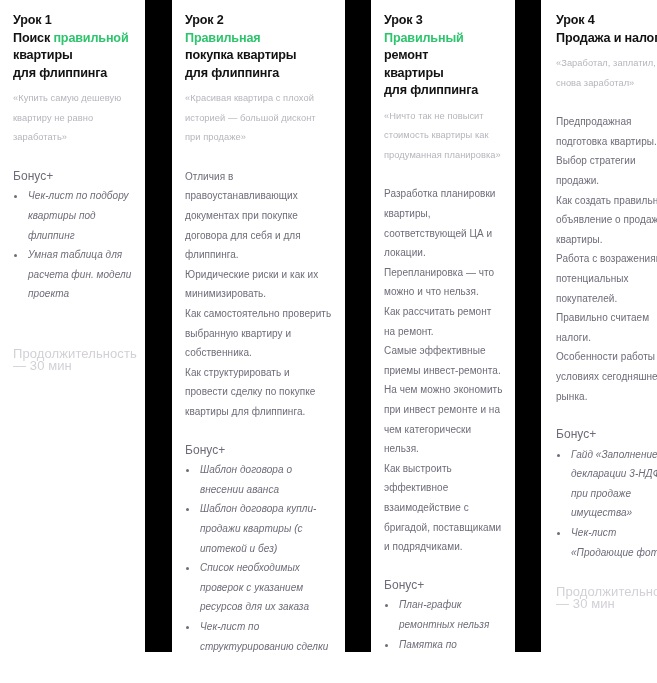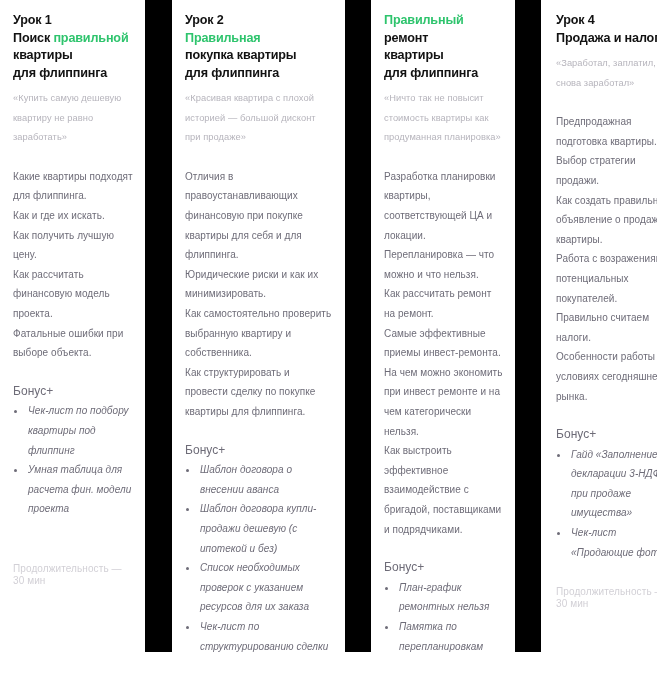--- a/index.html
+++ b/index.html
@@ -93,21 +93,21 @@
     letter-spacing: 0.05px;
   }
   .bullets li {
     margin: 0;
     padding-left: 2px;
     font-style: italic;
   }
   .bullets li::marker { font-size: 9px; }
 
   .duration {
-    font-size: 10px;
+    font-size: 13px;
     line-height: 12px;
     color: #d2d0d6;
     letter-spacing: 0.1px;
     margin-top: 22px;
   }
   .c1 .duration { margin-top: 44px; }
   .c2 .duration { margin-top: 25px; }
   .c4 .duration { margin-top: 24px; }
 </style>
 </head>
@@ -116,65 +116,59 @@
 <div class="board">
 
   <section class="lesson c1">
     <h2 class="lesson-head">
       <span class="lesson-num">Урок 1</span>
       <span class="lesson-title"><span>Поиск </span><span class="hl">правильной</span></span>
       <span class="lesson-title">квартиры</span>
       <span class="lesson-title">для флиппинга</span>
     </h2>
     <p class="quote">«Купить самую дешевую квартиру не равно заработать»</p>
-    <ul class="body-list">
-      <li>Какие квартиры подходят для флиппинга.</li>
-      <li>Как и где их искать.</li>
-      <li>Как получить лучшую цену.</li>
-      <li>Как рассчитать финансовую модель проекта.</li>
-      <li>Фатальные ошибки при выборе объекта.</li>
-    </ul>
     <p class="bonus-label">Бонус+</p>
     <ul class="bullets">
       <li>Чек-лист по подбору квартиры под флиппинг</li>
       <li>Умная таблица для расчета фин. модели проекта</li>
     </ul>
     <p class="duration">Продолжительность — 30 мин</p>
   </section>
 
   <div class="divider d1"></div>
 
   <section class="lesson c2">
     <h2 class="lesson-head">
       <span class="lesson-num">Урок 2</span>
       <span class="lesson-title hl">Правильная</span>
       <span class="lesson-title">покупка квартиры</span>
       <span class="lesson-title">для флиппинга</span>
     </h2>
     <p class="quote">«Красивая квартира с плохой историей — большой дисконт при продаже»</p>
     <ul class="body-list">
-      <li>Отличия в правоустанавливающих финансовую при покупке квартиры для себя и для флиппинга.</li>
+      <li>Отличия в правоустанавливающих документах при покупке договора для себя и для флиппинга.</li>
       <li>Юридические риски и как их минимизировать.</li>
       <li>Как самостоятельно проверить выбранную квартиру и собственника.</li>
       <li>Как структурировать и провести сделку по покупке квартиры для флиппинга.</li>
     </ul>
     <p class="bonus-label">Бонус+</p>
     <ul class="bullets">
       <li>Шаблон договора о внесении аванса</li>
-      <li>Шаблон договора купли-продажи дешевую (с ипотекой и без)</li>
+      <li>Шаблон договора купли-продажи квартиры (с ипотекой и без)</li>
       <li>Список необходимых проверок с указанием ресурсов для их заказа</li>
       <li>Чек-лист по структурированию сделки</li>
     </ul>
     <p class="duration">Продолжительность — 30 мин</p>
   </section>
 
   <div class="divider d2"></div>
 
   <section class="lesson c3">
     <h2 class="lesson-head">
+      <span class="lesson-num">Урок 3</span>
       <span class="lesson-title"><span class="hl">Правильный</span><span> ремонт</span></span>
       <span class="lesson-title">квартиры</span>
       <span class="lesson-title">для флиппинга</span>
     </h2>
     <p class="quote">«Ничто так не повысит стоимость квартиры как продуманная планировка»</p>
     <ul class="body-list">
       <li>Разработка планировки квартиры, соответствующей ЦА и локации.</li>
       <li>Перепланировка — что можно и что нельзя.</li>
       <li>Как рассчитать ремонт на ремонт.</li>
       <li>Самые эффективные приемы инвест-ремонта.</li>

